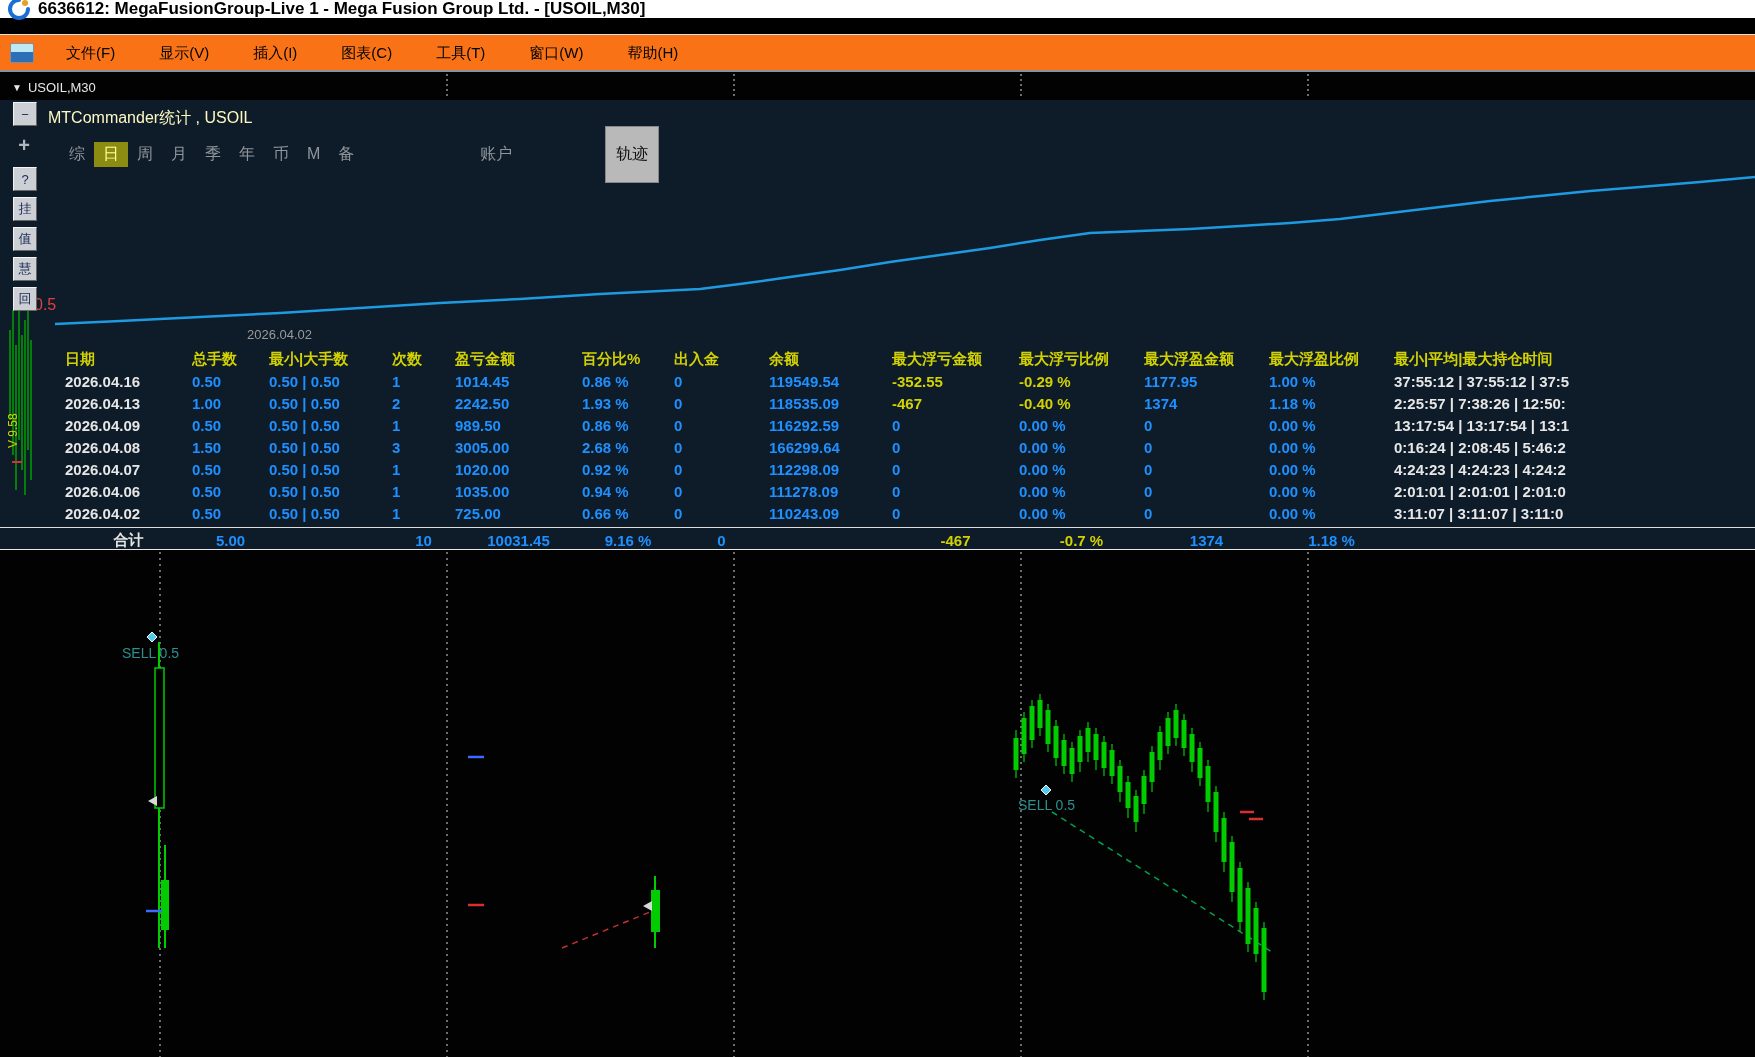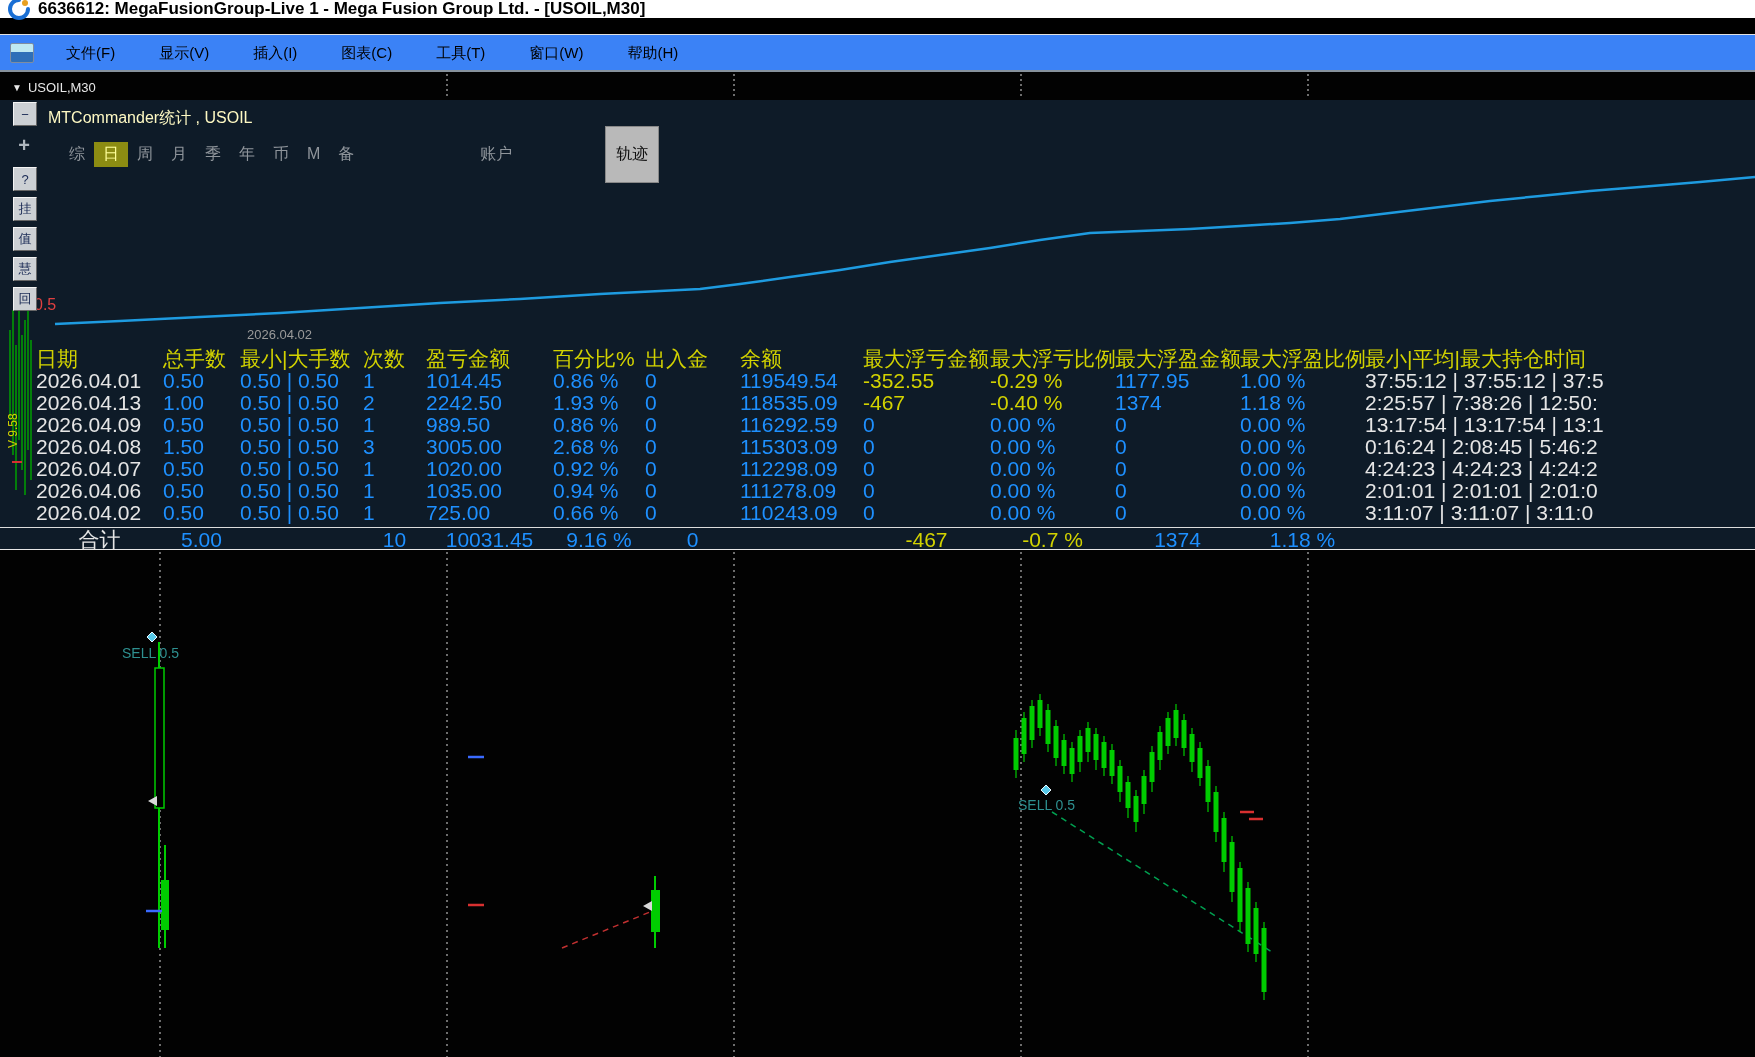--- a/index.html
+++ b/index.html
@@ -6,21 +6,21 @@
   .screen{position:relative;width:1755px;height:1057px;background:#000;overflow:hidden;
           font-family:"Liberation Sans",sans-serif;}
 
   
   .titlebar{position:absolute;top:0;left:0;right:0;height:18px;background:#ffffff;
             display:flex;align-items:center;padding-left:8px;gap:8px;}
   .titlebar .title{font-size:17px;font-weight:bold;color:#000;white-space:nowrap;}
   .app-icon{width:22px;height:22px;flex:0 0 auto;}
 
   
-  .menubar{position:absolute;top:34px;left:0;right:0;height:36px;background:#3b82f6;
+  .menubar{position:absolute;top:34px;left:0;right:0;height:36px;background:#f97316;
            border-top:1px solid #e2e2e2;border-bottom:1px solid #aab2ba;
            display:flex;align-items:center;padding-left:10px;}
   .mb-icon{width:22px;height:18px;margin-right:10px;border:1px solid #7f8da0;border-radius:2px;
            background:linear-gradient(#bfe9f2 0 45%,#2f6fb8 45% 100%);flex:0 0 auto;}
   .menu-item{font-size:15px;color:#000;padding:7px 22px;white-space:nowrap;cursor:default;}
 
   
   .chart{position:absolute;top:70px;left:0;right:0;bottom:0;background:#020202;
          border-top:2px solid #87929c;}
   .chart-symbol{position:absolute;top:8px;left:12px;color:#e8e8e8;font-size:13px;
@@ -37,21 +37,21 @@
   .tab.account{margin-left:108px;}
   .track-btn{margin-left:84px;font-size:16px;color:#101010;background:#b9b9b9;
              border:1px solid #888;padding:17px 10px;cursor:default;white-space:nowrap;}
   .axis-label{position:absolute;top:227px;left:247px;color:#9a9a9a;font-size:13px;}
   .price-label{position:absolute;top:196px;left:34px;color:#e04040;font-size:16px;}
 
   
   #stats-table{position:absolute;top:248px;left:0;right:0;}
   .t-row{display:grid;
          grid-template-columns:127px 77px 123px 63px 127px 92px 95px 123px 127px 125px 125px 125px 1fr;
-         padding-left:36px;height:22px;align-items:center;font-size:21px;white-space:nowrap;}
+         padding-left:65px;height:22px;align-items:center;font-size:15px;white-space:nowrap;font-weight:bold;}
   .t-row span{overflow:hidden;}
   .t-head span{color:#d2d200;}
   .cell-blue{color:#1e90ff;}
   .cell-yellow{color:#d2d200;}
   .cell-white{color:#e6e6e6;}
   .t-total{border-top:1px solid #dcdcdc;margin-top:3px;padding-top:1px;text-align:center;}
 
   
   .tbtn{position:absolute;left:13px;width:22px;height:22px;z-index:6;display:flex;
         align-items:center;justify-content:center;font-size:13px;cursor:default;}
@@ -124,21 +124,21 @@
           <span>百分比%</span>
           <span>出入金</span>
           <span>余额</span>
           <span>最大浮亏金额</span>
           <span>最大浮亏比例</span>
           <span>最大浮盈金额</span>
           <span>最大浮盈比例</span>
           <span>最小|平均|最大持仓时间</span>
         </div>
         <div class="t-row">
-          <span class="cell-white">2026.04.01</span>
+          <span class="cell-white">2026.04.16</span>
           <span class="cell-blue">0.50</span>
           <span class="cell-blue">0.50 | 0.50</span>
           <span class="cell-blue">1</span>
           <span class="cell-blue">1014.45</span>
           <span class="cell-blue">0.86 %</span>
           <span class="cell-blue">0</span>
           <span class="cell-blue">119549.54</span>
           <span class="cell-yellow">-352.55</span>
           <span class="cell-yellow">-0.29 %</span>
           <span class="cell-blue">1177.95</span>
@@ -176,21 +176,21 @@
           <span class="cell-white">13:17:54 | 13:17:54 | 13:1</span>
         </div>
         <div class="t-row">
           <span class="cell-white">2026.04.08</span>
           <span class="cell-blue">1.50</span>
           <span class="cell-blue">0.50 | 0.50</span>
           <span class="cell-blue">3</span>
           <span class="cell-blue">3005.00</span>
           <span class="cell-blue">2.68 %</span>
           <span class="cell-blue">0</span>
-          <span class="cell-blue">115303.09</span>
+          <span class="cell-blue">166299.64</span>
           <span class="cell-blue">0</span>
           <span class="cell-blue">0.00 %</span>
           <span class="cell-blue">0</span>
           <span class="cell-blue">0.00 %</span>
           <span class="cell-white">0:16:24 | 2:08:45 | 5:46:2</span>
         </div>
         <div class="t-row">
           <span class="cell-white">2026.04.07</span>
           <span class="cell-blue">0.50</span>
           <span class="cell-blue">0.50 | 0.50</span>

